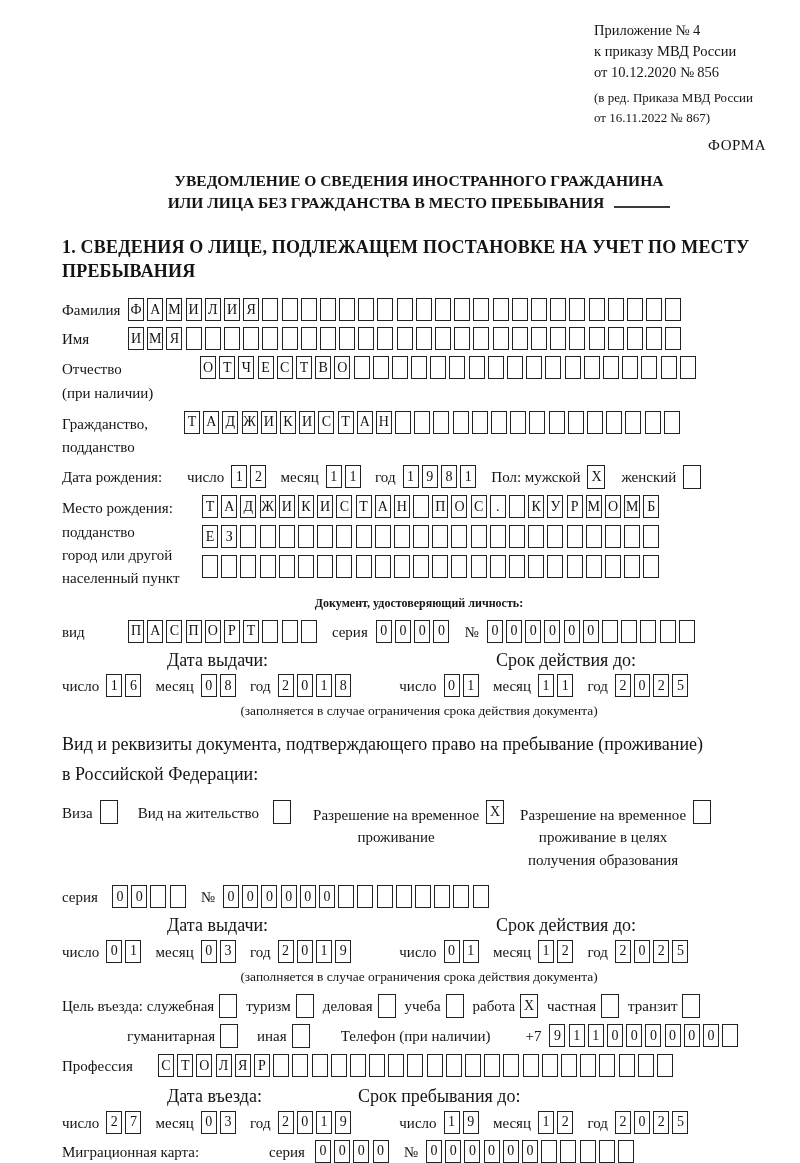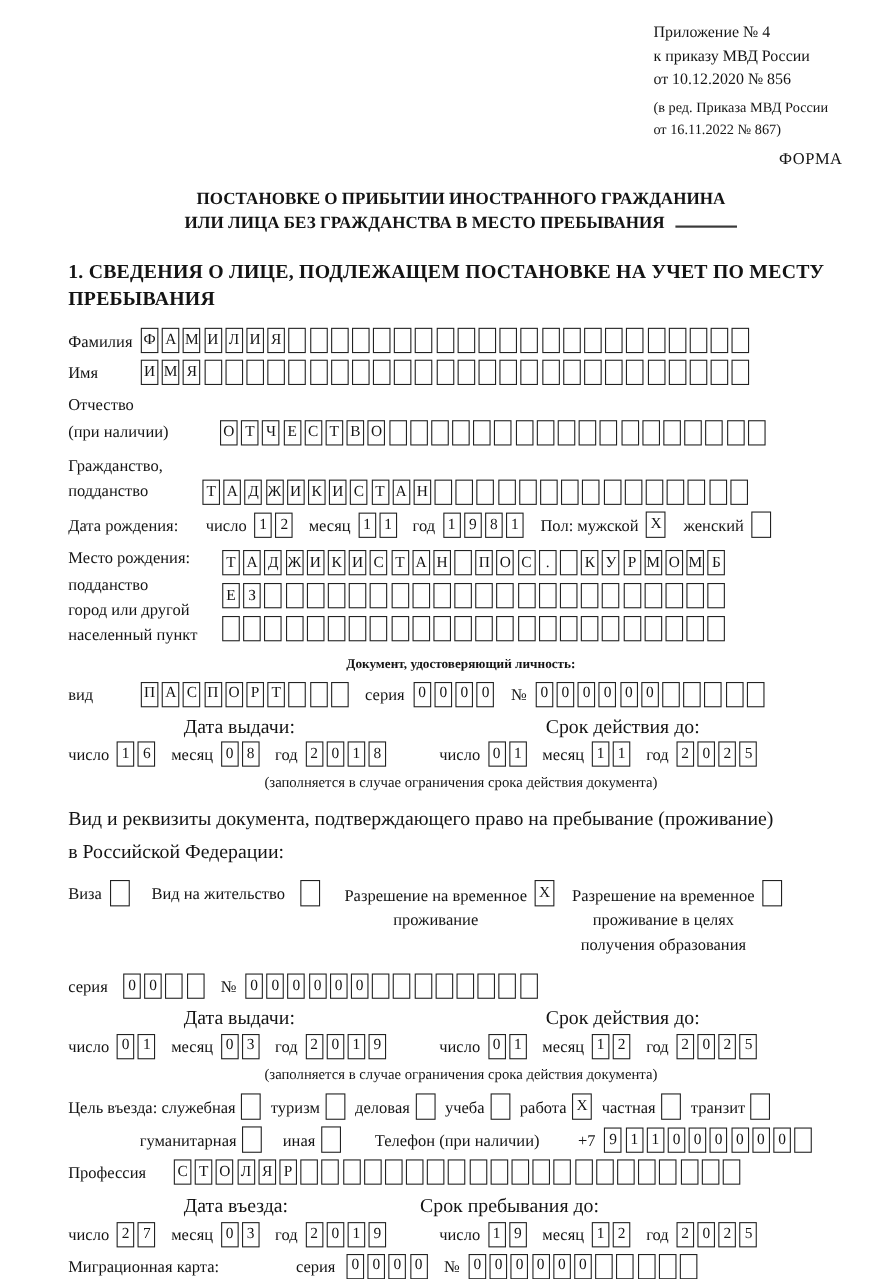--- a/index.html
+++ b/index.html
@@ -13,21 +13,21 @@
   
   .appendix{margin-left:auto;width:182px;font-size:14.5px;line-height:1.45}
   .appendix .note{font-size:13px;margin-top:5px;line-height:1.5}
   .forma{text-align:right;font-weight:normal;letter-spacing:.5px;margin:9px 10px 0 0;font-size:15px}
 
   .title{text-align:center;font-weight:bold;font-size:15.5px;line-height:1.45;margin-top:14px}
   .uline{display:inline-block;width:56px;border-bottom:2px solid #3a3a3a;margin-left:10px}
   .sec{font-weight:bold;font-size:18px;margin-top:22px;margin-bottom:15px;letter-spacing:.2px}
 
   
-  .row{display:flex;align-items:flex-end;margin-bottom:6px}
+  .row{display:flex;align-items:flex-start;margin-bottom:6px}
   .lbl{flex:none;padding-top:3px}
   .lbl2{flex:none;line-height:1.55;padding-top:2px}
   .cellrow{display:inline-flex;flex:none}
   .cell{
     display:inline-flex;flex:none;width:16px;height:23px;border:1.6px solid #222;
     margin-right:3.2px;align-items:center;justify-content:center;font-size:14px;background:#fff;
   }
   .cbox{
     display:inline-flex;flex:none;width:18px;height:24px;border:1.6px solid #222;
     align-items:center;justify-content:center;font-size:14px;background:#fff;
@@ -67,21 +67,21 @@
     <div>к приказу МВД России</div>
     <div>от 10.12.2020 № 856</div>
     <div class="note">
       <div>(в ред. Приказа МВД России</div>
       <div>от 16.11.2022 № 867)</div>
     </div>
   </div>
   <div class="forma">ФОРМА</div>
 
   <div class="title">
-    <div>ПОСТАНОВКЕ О ПРИБЫТИИ ИНОСТРАННОГО ГРАЖДАНИНА</div>
+    <div>УВЕДОМЛЕНИЕ О СВЕДЕНИЯ ИНОСТРАННОГО ГРАЖДАНИНА</div>
     <div>
       <span>ИЛИ ЛИЦА БЕЗ ГРАЖДАНСТВА В МЕСТО ПРЕБЫВАНИЯ</span><span class="uline"></span>
     </div>
   </div>
 
   <div class="sec">1. СВЕДЕНИЯ О ЛИЦЕ, ПОДЛЕЖАЩЕМ ПОСТАНОВКЕ НА УЧЕТ ПО МЕСТУ ПРЕБЫВАНИЯ</div>
 
   <div class="row">
     <span class="lbl w66">Фамилия</span>
     <span class="cellrow">
@@ -571,21 +571,21 @@
         <span class="cell"></span>
         <span class="cell"></span>
         <span class="cell"></span>
         <span class="cell"></span>
         <span class="cell"></span>
       </span>
   </div>
 
   <div class="subhdr mt8">
     <span class="sh-a">Дата въезда:</span>
-    <span class="sh-b" style="margin-left:120px">Срок пребывания до:</span>
+    <span class="sh-b" style="margin-left:96px">Срок пребывания до:</span>
   </div>
   <div class="row">
     <span class="dl">число</span>
     <span class="cellrow">
         <span class="cell">2</span>
         <span class="cell">7</span>
       </span>
     <span class="dl">месяц</span>
     <span class="cellrow">
         <span class="cell">0</span>

